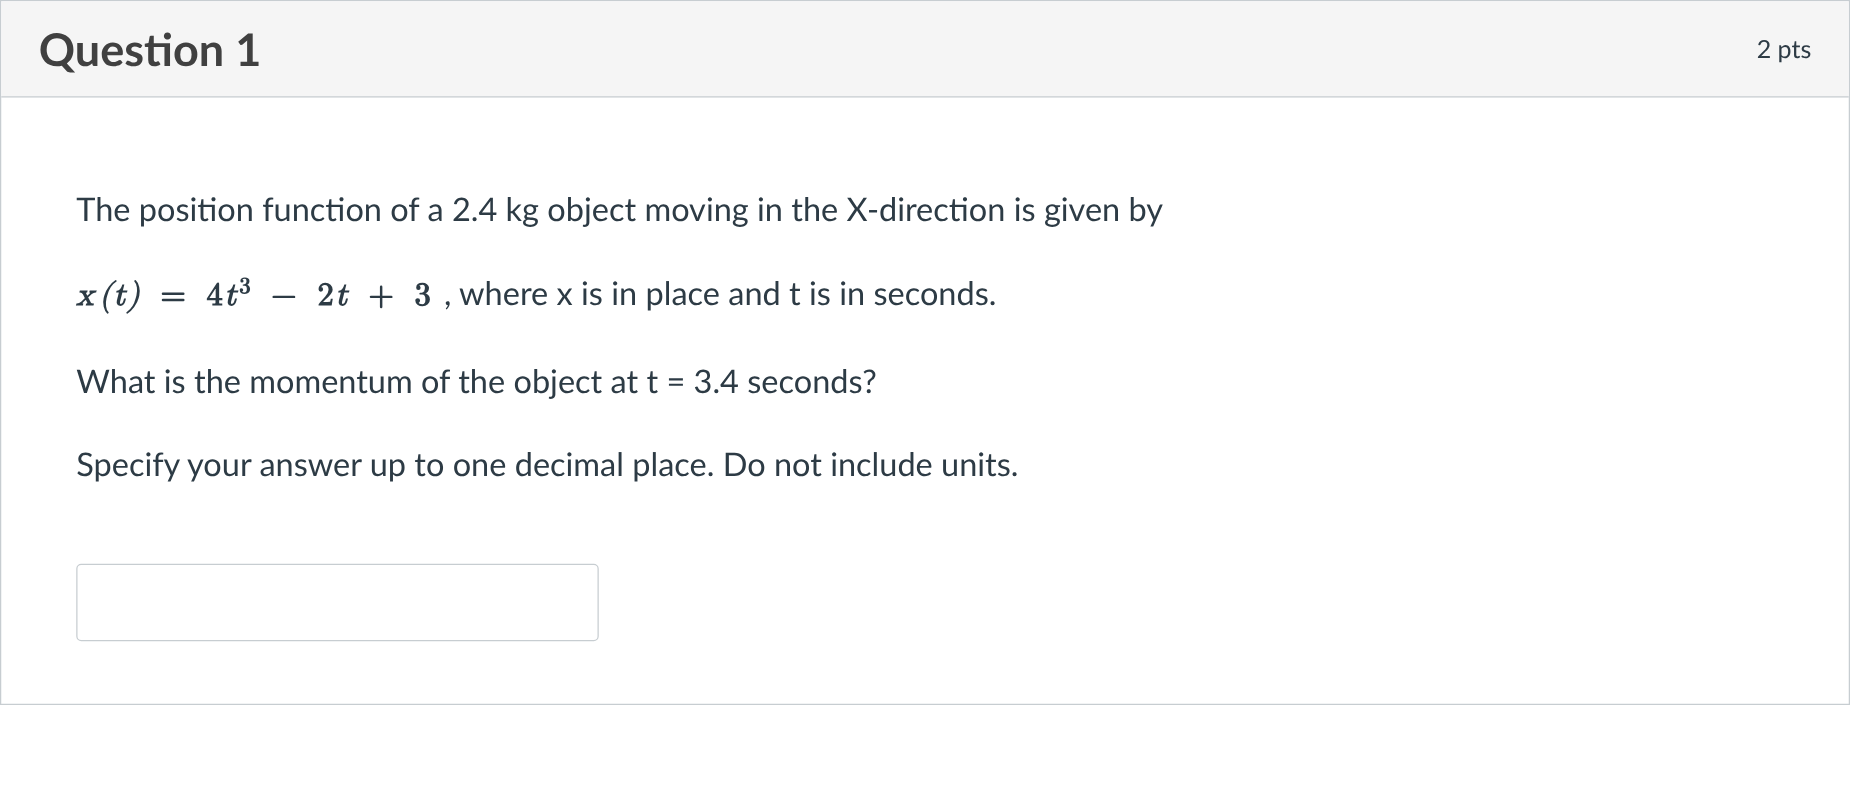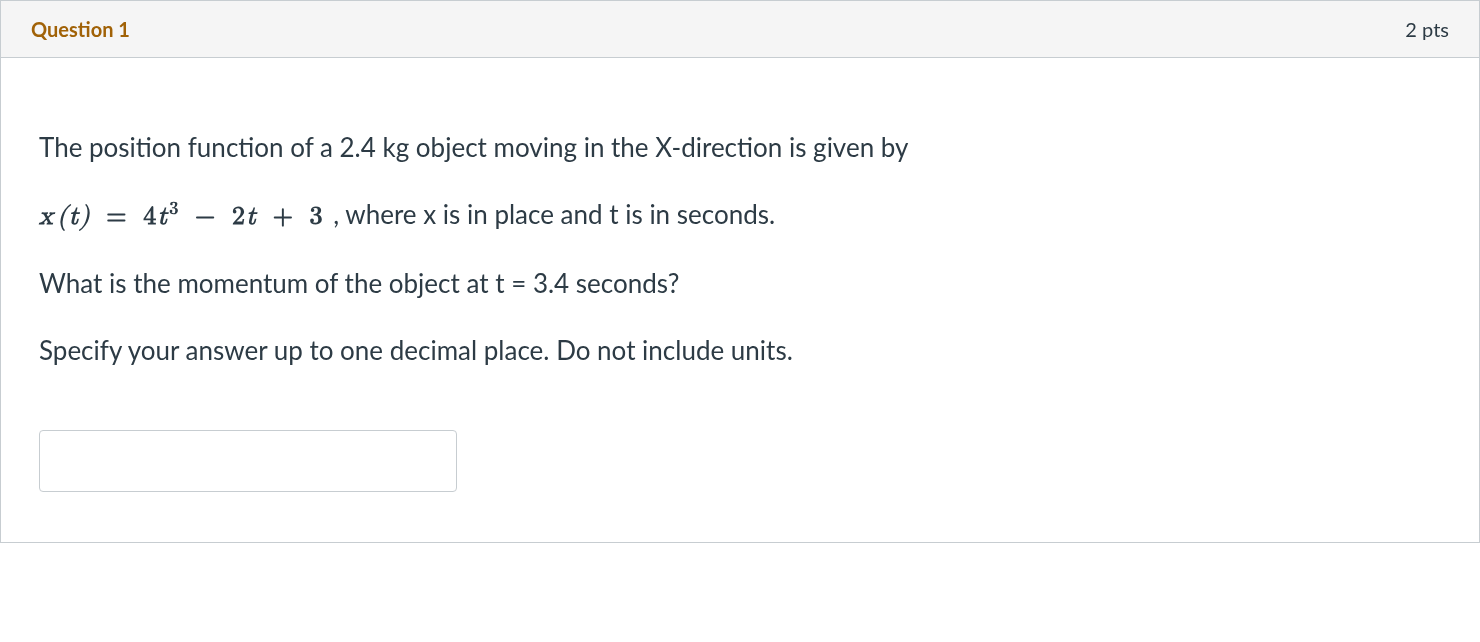--- a/index.html
+++ b/index.html
@@ -21,31 +21,31 @@
     }
     .question-header {
       display: flex;
       justify-content: space-between;
       align-items: center;
       padding: 16px 30px;
       border-bottom: 1px solid #c7cdd1;
       background: #f5f5f5;
     }
     .question-title {
-      font-size: 20px;
+      font-size: 36px;
       font-weight: 700;
-      color: #a16207;
+      color: #404040;
     }
     .question-points {
       font-size: 20px;
       font-weight: 400;
       color: #2d3b45;
     }
     .question-body {
-      padding: 70px 38px 40px 38px;
+      padding: 70px 38px 40px 60px;
       font-size: 26px;
       color: #2d3b45;
       line-height: 1.5;
     }
     .question-body p {
       margin-bottom: 28px;
     }
     .equation-line {
       margin-bottom: 28px;
       font-size: 26px;

